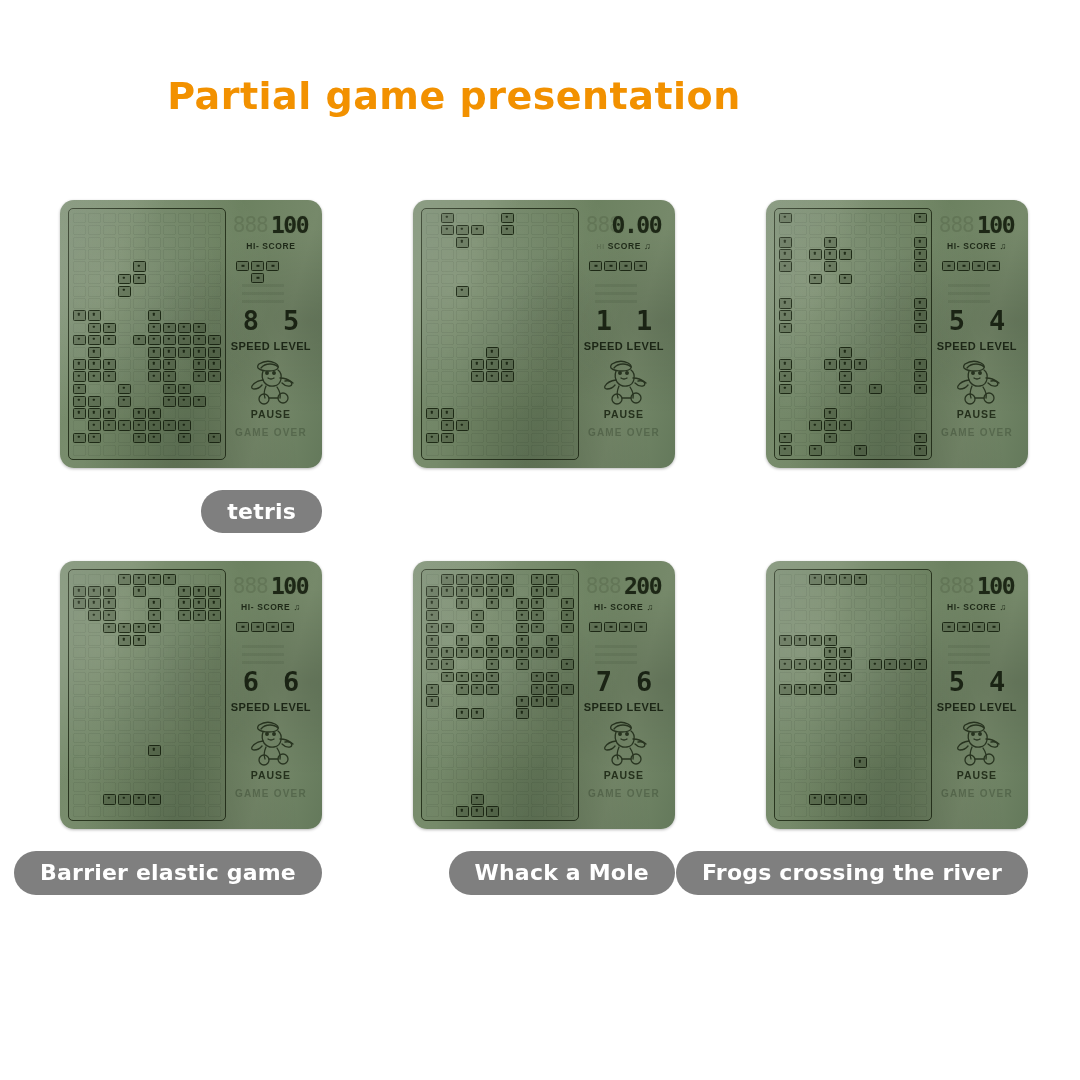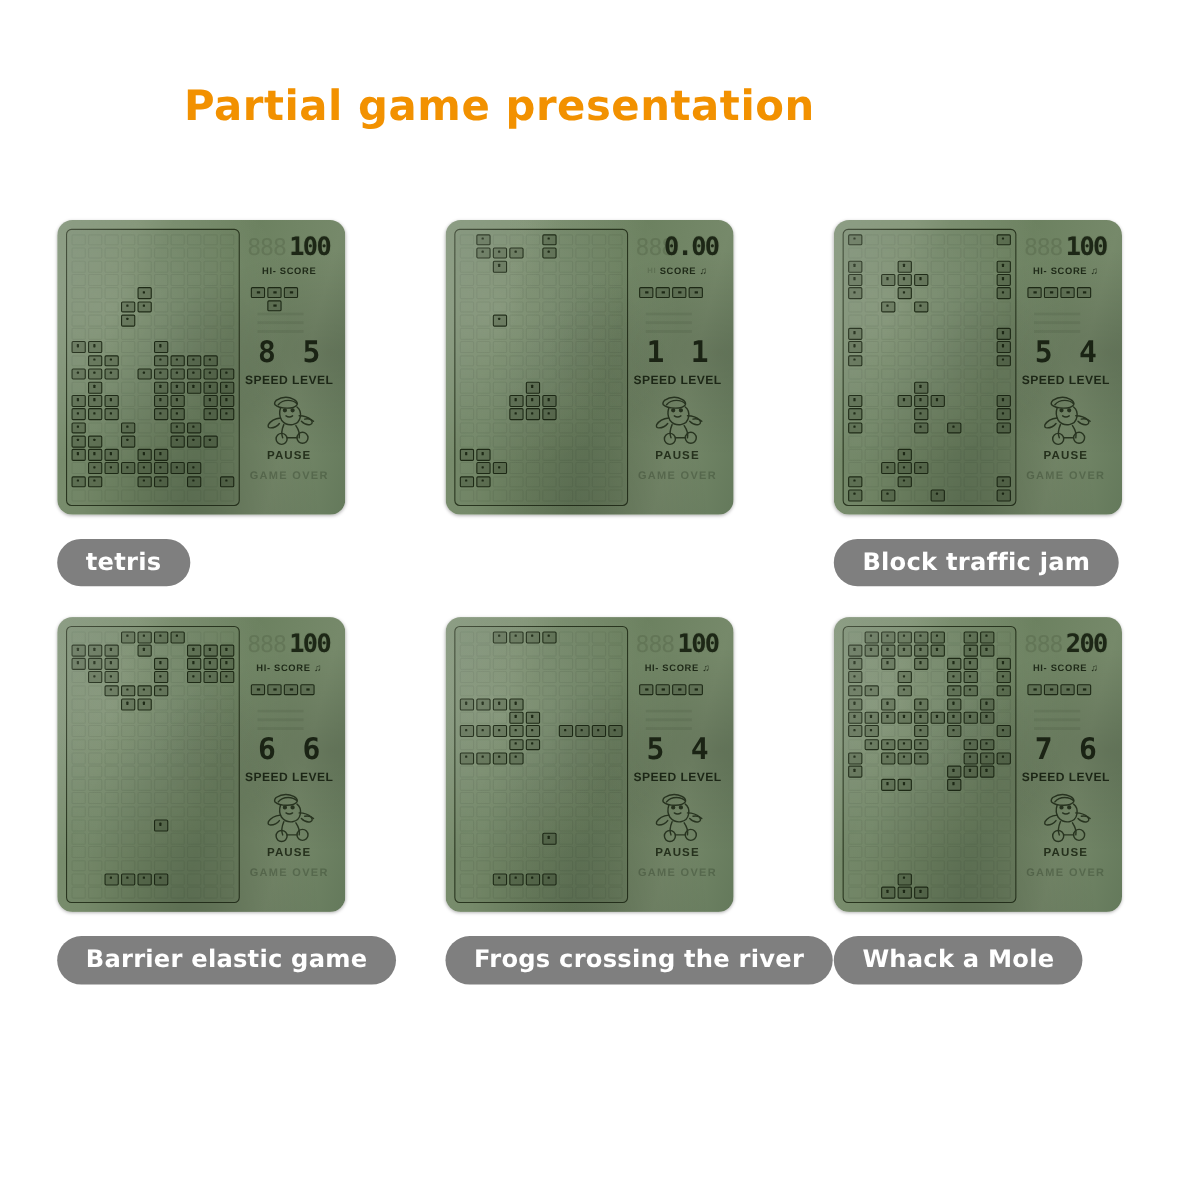--- a/index.html
+++ b/index.html
@@ -28,21 +28,21 @@
   .row{
     display:flex;
     justify-content:center;
     gap:83px;
     margin-bottom:28px;
   }
   .cell{
     width:270px;
     display:flex;
     flex-direction:column;
-    align-items:flex-start;
+    align-items:flex-end;
   }
   
   .device{
     width:262px;height:268px;
     border-radius:14px;
     position:relative;
     overflow:hidden;
     background:
       radial-gradient(ellipse at 18% 30%, rgba(255,255,255,0.13), rgba(255,255,255,0) 55%),
       linear-gradient(105deg,#6f8465 0%,#788c6c 22%,#6c8160 55%,#76896a 78%,#64795b 100%);
@@ -1004,21 +1004,20 @@
                 <circle cx="44" cy="42" r="5"></circle>
                 <path d="M30 42 h9"></path>
                 <path d="M22 12 q3 -4 9 -4 q5 0 8 3"></path>
                 <path d="M46 25 q5 -1 8 2"></path>
               </svg>
               <div class="pause">PAUSE</div>
               <div class="gameover">GAME OVER</div>
             </div>
           </div>
         </div>
-        <div class="pill">Block traffic jam</div>
       </div>
   </div>
   <div class="row">
     <div class="cell">
         <div class="device">
           <div class="lcd">
             <div class="playfield">
               <div class="pf-grid">
                 <div class="blk off"></div>
                 <div class="blk off"></div>
@@ -1271,20 +1270,277 @@
           </div>
         </div>
         <div class="pill">Barrier elastic game</div>
       </div>
     <div class="cell">
         <div class="device">
           <div class="lcd">
             <div class="playfield">
               <div class="pf-grid">
                 <div class="blk off"></div>
+                <div class="blk on"></div>
+                <div class="blk on"></div>
+                <div class="blk on"></div>
+                <div class="blk on"></div>
+                <div class="blk on"></div>
+                <div class="blk off"></div>
+                <div class="blk on"></div>
+                <div class="blk on"></div>
+                <div class="blk off"></div>
+                <div class="blk on"></div>
+                <div class="blk on"></div>
+                <div class="blk on"></div>
+                <div class="blk on"></div>
+                <div class="blk on"></div>
+                <div class="blk on"></div>
+                <div class="blk off"></div>
+                <div class="blk on"></div>
+                <div class="blk on"></div>
+                <div class="blk off"></div>
+                <div class="blk on"></div>
+                <div class="blk off"></div>
+                <div class="blk on"></div>
+                <div class="blk off"></div>
+                <div class="blk on"></div>
+                <div class="blk off"></div>
+                <div class="blk on"></div>
+                <div class="blk on"></div>
+                <div class="blk off"></div>
+                <div class="blk on"></div>
+                <div class="blk on"></div>
+                <div class="blk off"></div>
+                <div class="blk off"></div>
+                <div class="blk on"></div>
+                <div class="blk off"></div>
+                <div class="blk off"></div>
+                <div class="blk on"></div>
+                <div class="blk on"></div>
+                <div class="blk off"></div>
+                <div class="blk on"></div>
+                <div class="blk on"></div>
+                <div class="blk on"></div>
+                <div class="blk off"></div>
+                <div class="blk on"></div>
+                <div class="blk off"></div>
+                <div class="blk off"></div>
+                <div class="blk on"></div>
+                <div class="blk on"></div>
+                <div class="blk off"></div>
+                <div class="blk on"></div>
+                <div class="blk on"></div>
+                <div class="blk off"></div>
+                <div class="blk on"></div>
+                <div class="blk off"></div>
+                <div class="blk on"></div>
+                <div class="blk off"></div>
+                <div class="blk on"></div>
+                <div class="blk off"></div>
+                <div class="blk on"></div>
+                <div class="blk off"></div>
+                <div class="blk on"></div>
+                <div class="blk on"></div>
+                <div class="blk on"></div>
+                <div class="blk on"></div>
+                <div class="blk on"></div>
+                <div class="blk on"></div>
+                <div class="blk on"></div>
+                <div class="blk on"></div>
+                <div class="blk on"></div>
+                <div class="blk off"></div>
+                <div class="blk on"></div>
+                <div class="blk on"></div>
+                <div class="blk off"></div>
+                <div class="blk off"></div>
+                <div class="blk on"></div>
+                <div class="blk off"></div>
+                <div class="blk on"></div>
+                <div class="blk off"></div>
+                <div class="blk off"></div>
+                <div class="blk on"></div>
+                <div class="blk off"></div>
+                <div class="blk on"></div>
+                <div class="blk on"></div>
+                <div class="blk on"></div>
+                <div class="blk on"></div>
+                <div class="blk off"></div>
+                <div class="blk off"></div>
+                <div class="blk on"></div>
+                <div class="blk on"></div>
+                <div class="blk off"></div>
+                <div class="blk on"></div>
+                <div class="blk off"></div>
+                <div class="blk on"></div>
+                <div class="blk on"></div>
+                <div class="blk on"></div>
+                <div class="blk off"></div>
+                <div class="blk off"></div>
+                <div class="blk on"></div>
+                <div class="blk on"></div>
+                <div class="blk on"></div>
+                <div class="blk on"></div>
+                <div class="blk off"></div>
+                <div class="blk off"></div>
+                <div class="blk off"></div>
+                <div class="blk off"></div>
+                <div class="blk off"></div>
+                <div class="blk on"></div>
+                <div class="blk on"></div>
+                <div class="blk on"></div>
+                <div class="blk off"></div>
+                <div class="blk off"></div>
+                <div class="blk off"></div>
+                <div class="blk on"></div>
+                <div class="blk on"></div>
+                <div class="blk off"></div>
+                <div class="blk off"></div>
+                <div class="blk on"></div>
+                <div class="blk off"></div>
+                <div class="blk off"></div>
+                <div class="blk off"></div>
+                <div class="blk off"></div>
+                <div class="blk off"></div>
+                <div class="blk off"></div>
+                <div class="blk off"></div>
+                <div class="blk off"></div>
+                <div class="blk off"></div>
+                <div class="blk off"></div>
+                <div class="blk off"></div>
+                <div class="blk off"></div>
+                <div class="blk off"></div>
+                <div class="blk off"></div>
+                <div class="blk off"></div>
+                <div class="blk off"></div>
+                <div class="blk off"></div>
+                <div class="blk off"></div>
+                <div class="blk off"></div>
+                <div class="blk off"></div>
+                <div class="blk off"></div>
+                <div class="blk off"></div>
+                <div class="blk off"></div>
+                <div class="blk off"></div>
+                <div class="blk off"></div>
+                <div class="blk off"></div>
+                <div class="blk off"></div>
+                <div class="blk off"></div>
+                <div class="blk off"></div>
+                <div class="blk off"></div>
+                <div class="blk off"></div>
+                <div class="blk off"></div>
+                <div class="blk off"></div>
+                <div class="blk off"></div>
+                <div class="blk off"></div>
+                <div class="blk off"></div>
+                <div class="blk off"></div>
+                <div class="blk off"></div>
+                <div class="blk off"></div>
+                <div class="blk off"></div>
+                <div class="blk off"></div>
+                <div class="blk off"></div>
+                <div class="blk off"></div>
+                <div class="blk off"></div>
+                <div class="blk off"></div>
+                <div class="blk off"></div>
+                <div class="blk off"></div>
+                <div class="blk off"></div>
+                <div class="blk off"></div>
+                <div class="blk off"></div>
+                <div class="blk off"></div>
+                <div class="blk off"></div>
+                <div class="blk off"></div>
+                <div class="blk off"></div>
+                <div class="blk off"></div>
+                <div class="blk off"></div>
+                <div class="blk off"></div>
+                <div class="blk off"></div>
+                <div class="blk off"></div>
+                <div class="blk off"></div>
+                <div class="blk off"></div>
+                <div class="blk off"></div>
+                <div class="blk off"></div>
+                <div class="blk off"></div>
+                <div class="blk off"></div>
+                <div class="blk off"></div>
+                <div class="blk on"></div>
+                <div class="blk off"></div>
+                <div class="blk off"></div>
+                <div class="blk off"></div>
+                <div class="blk off"></div>
+                <div class="blk off"></div>
+                <div class="blk off"></div>
+                <div class="blk off"></div>
+                <div class="blk off"></div>
+                <div class="blk on"></div>
+                <div class="blk on"></div>
+                <div class="blk on"></div>
+                <div class="blk off"></div>
+                <div class="blk off"></div>
+                <div class="blk off"></div>
+                <div class="blk off"></div>
+                <div class="blk off"></div>
+              </div>
+            </div>
+            <div class="panel">
+              <div class="score-wrap">
+                <span class="ghost-digits">888</span>
+                <span class="score-digits">200</span>
+              </div>
+              <div class="score-label">
+                <span>HI- SCORE</span>
+                <span class="flag-glyph">♫</span>
+              </div>
+              <div class="next-wrap">
+                <div class="next-grid">
+                  <div class="nb on"></div>
+                  <div class="nb on"></div>
+                  <div class="nb on"></div>
+                  <div class="nb on"></div>
+                  <div class="nb "></div>
+                  <div class="nb "></div>
+                  <div class="nb "></div>
+                  <div class="nb "></div>
+                </div>
+                <div class="ghost-rows"></div>
+              </div>
+              <div class="level-row">
+                <span class="seg-digit"><span class="ghost8">8</span>7</span>
+                <span class="seg-digit"><span class="ghost8">8</span>6</span>
+              </div>
+              <div class="speed-level">SPEED LEVEL</div>
+              <svg class="sprite" viewBox="0 0 64 50" fill="none" stroke="#24301c" stroke-width="1.3" stroke-linecap="round" stroke-linejoin="round">
+                <path d="M20 8 q8 -5 16 -1 q4 2 3 5 q-2 3 -9 3 q-8 0 -11 -3 q-1 -2 1 -4z"></path>
+                <path d="M24 15 q-2 6 1 11 q4 5 10 4 q6 -1 7 -7 q1 -6 -3 -9"></path>
+                <circle cx="28" cy="17" r="1.3" fill="#24301c"></circle>
+                <circle cx="35" cy="17" r="1.3" fill="#24301c"></circle>
+                <path d="M29 22 q3 2 6 0"></path>
+                <path d="M24 24 q-8 1 -11 6 q-1 3 2 3 q5 0 8 -4"></path>
+                <path d="M41 22 q7 0 11 4 q2 3 -1 4 q-4 1 -8 -3"></path>
+                <path d="M27 30 q-3 7 -1 12"></path>
+                <path d="M38 31 q4 6 3 11"></path>
+                <circle cx="25" cy="43" r="5"></circle>
+                <circle cx="44" cy="42" r="5"></circle>
+                <path d="M30 42 h9"></path>
+                <path d="M22 12 q3 -4 9 -4 q5 0 8 3"></path>
+                <path d="M46 25 q5 -1 8 2"></path>
+              </svg>
+              <div class="pause">PAUSE</div>
+              <div class="gameover">GAME OVER</div>
+            </div>
+          </div>
+        </div>
+        <div class="pill">Whack a Mole</div>
+      </div>
+    <div class="cell">
+        <div class="device">
+          <div class="lcd">
+            <div class="playfield">
+              <div class="pf-grid">
+                <div class="blk off"></div>
                 <div class="blk off"></div>
                 <div class="blk on"></div>
                 <div class="blk on"></div>
                 <div class="blk on"></div>
                 <div class="blk on"></div>
                 <div class="blk off"></div>
                 <div class="blk off"></div>
                 <div class="blk off"></div>
                 <div class="blk off"></div>
                 <div class="blk off"></div>
@@ -1522,271 +1778,14 @@
                 <path d="M22 12 q3 -4 9 -4 q5 0 8 3"></path>
                 <path d="M46 25 q5 -1 8 2"></path>
               </svg>
               <div class="pause">PAUSE</div>
               <div class="gameover">GAME OVER</div>
             </div>
           </div>
         </div>
         <div class="pill">Frogs crossing the river</div>
       </div>
-    <div class="cell">
-        <div class="device">
-          <div class="lcd">
-            <div class="playfield">
-              <div class="pf-grid">
-                <div class="blk off"></div>
-                <div class="blk on"></div>
-                <div class="blk on"></div>
-                <div class="blk on"></div>
-                <div class="blk on"></div>
-                <div class="blk on"></div>
-                <div class="blk off"></div>
-                <div class="blk on"></div>
-                <div class="blk on"></div>
-                <div class="blk off"></div>
-                <div class="blk on"></div>
-                <div class="blk on"></div>
-                <div class="blk on"></div>
-                <div class="blk on"></div>
-                <div class="blk on"></div>
-                <div class="blk on"></div>
-                <div class="blk off"></div>
-                <div class="blk on"></div>
-                <div class="blk on"></div>
-                <div class="blk off"></div>
-                <div class="blk on"></div>
-                <div class="blk off"></div>
-                <div class="blk on"></div>
-                <div class="blk off"></div>
-                <div class="blk on"></div>
-                <div class="blk off"></div>
-                <div class="blk on"></div>
-                <div class="blk on"></div>
-                <div class="blk off"></div>
-                <div class="blk on"></div>
-                <div class="blk on"></div>
-                <div class="blk off"></div>
-                <div class="blk off"></div>
-                <div class="blk on"></div>
-                <div class="blk off"></div>
-                <div class="blk off"></div>
-                <div class="blk on"></div>
-                <div class="blk on"></div>
-                <div class="blk off"></div>
-                <div class="blk on"></div>
-                <div class="blk on"></div>
-                <div class="blk on"></div>
-                <div class="blk off"></div>
-                <div class="blk on"></div>
-                <div class="blk off"></div>
-                <div class="blk off"></div>
-                <div class="blk on"></div>
-                <div class="blk on"></div>
-                <div class="blk off"></div>
-                <div class="blk on"></div>
-                <div class="blk on"></div>
-                <div class="blk off"></div>
-                <div class="blk on"></div>
-                <div class="blk off"></div>
-                <div class="blk on"></div>
-                <div class="blk off"></div>
-                <div class="blk on"></div>
-                <div class="blk off"></div>
-                <div class="blk on"></div>
-                <div class="blk off"></div>
-                <div class="blk on"></div>
-                <div class="blk on"></div>
-                <div class="blk on"></div>
-                <div class="blk on"></div>
-                <div class="blk on"></div>
-                <div class="blk on"></div>
-                <div class="blk on"></div>
-                <div class="blk on"></div>
-                <div class="blk on"></div>
-                <div class="blk off"></div>
-                <div class="blk on"></div>
-                <div class="blk on"></div>
-                <div class="blk off"></div>
-                <div class="blk off"></div>
-                <div class="blk on"></div>
-                <div class="blk off"></div>
-                <div class="blk on"></div>
-                <div class="blk off"></div>
-                <div class="blk off"></div>
-                <div class="blk on"></div>
-                <div class="blk off"></div>
-                <div class="blk on"></div>
-                <div class="blk on"></div>
-                <div class="blk on"></div>
-                <div class="blk on"></div>
-                <div class="blk off"></div>
-                <div class="blk off"></div>
-                <div class="blk on"></div>
-                <div class="blk on"></div>
-                <div class="blk off"></div>
-                <div class="blk on"></div>
-                <div class="blk off"></div>
-                <div class="blk on"></div>
-                <div class="blk on"></div>
-                <div class="blk on"></div>
-                <div class="blk off"></div>
-                <div class="blk off"></div>
-                <div class="blk on"></div>
-                <div class="blk on"></div>
-                <div class="blk on"></div>
-                <div class="blk on"></div>
-                <div class="blk off"></div>
-                <div class="blk off"></div>
-                <div class="blk off"></div>
-                <div class="blk off"></div>
-                <div class="blk off"></div>
-                <div class="blk on"></div>
-                <div class="blk on"></div>
-                <div class="blk on"></div>
-                <div class="blk off"></div>
-                <div class="blk off"></div>
-                <div class="blk off"></div>
-                <div class="blk on"></div>
-                <div class="blk on"></div>
-                <div class="blk off"></div>
-                <div class="blk off"></div>
-                <div class="blk on"></div>
-                <div class="blk off"></div>
-                <div class="blk off"></div>
-                <div class="blk off"></div>
-                <div class="blk off"></div>
-                <div class="blk off"></div>
-                <div class="blk off"></div>
-                <div class="blk off"></div>
-                <div class="blk off"></div>
-                <div class="blk off"></div>
-                <div class="blk off"></div>
-                <div class="blk off"></div>
-                <div class="blk off"></div>
-                <div class="blk off"></div>
-                <div class="blk off"></div>
-                <div class="blk off"></div>
-                <div class="blk off"></div>
-                <div class="blk off"></div>
-                <div class="blk off"></div>
-                <div class="blk off"></div>
-                <div class="blk off"></div>
-                <div class="blk off"></div>
-                <div class="blk off"></div>
-                <div class="blk off"></div>
-                <div class="blk off"></div>
-                <div class="blk off"></div>
-                <div class="blk off"></div>
-                <div class="blk off"></div>
-                <div class="blk off"></div>
-                <div class="blk off"></div>
-                <div class="blk off"></div>
-                <div class="blk off"></div>
-                <div class="blk off"></div>
-                <div class="blk off"></div>
-                <div class="blk off"></div>
-                <div class="blk off"></div>
-                <div class="blk off"></div>
-                <div class="blk off"></div>
-                <div class="blk off"></div>
-                <div class="blk off"></div>
-                <div class="blk off"></div>
-                <div class="blk off"></div>
-                <div class="blk off"></div>
-                <div class="blk off"></div>
-                <div class="blk off"></div>
-                <div class="blk off"></div>
-                <div class="blk off"></div>
-                <div class="blk off"></div>
-                <div class="blk off"></div>
-                <div class="blk off"></div>
-                <div class="blk off"></div>
-                <div class="blk off"></div>
-                <div class="blk off"></div>
-                <div class="blk off"></div>
-                <div class="blk off"></div>
-                <div class="blk off"></div>
-                <div class="blk off"></div>
-                <div class="blk off"></div>
-                <div class="blk off"></div>
-                <div class="blk off"></div>
-                <div class="blk off"></div>
-                <div class="blk off"></div>
-                <div class="blk off"></div>
-                <div class="blk off"></div>
-                <div class="blk off"></div>
-                <div class="blk off"></div>
-                <div class="blk off"></div>
-                <div class="blk on"></div>
-                <div class="blk off"></div>
-                <div class="blk off"></div>
-                <div class="blk off"></div>
-                <div class="blk off"></div>
-                <div class="blk off"></div>
-                <div class="blk off"></div>
-                <div class="blk off"></div>
-                <div class="blk off"></div>
-                <div class="blk on"></div>
-                <div class="blk on"></div>
-                <div class="blk on"></div>
-                <div class="blk off"></div>
-                <div class="blk off"></div>
-                <div class="blk off"></div>
-                <div class="blk off"></div>
-                <div class="blk off"></div>
-              </div>
-            </div>
-            <div class="panel">
-              <div class="score-wrap">
-                <span class="ghost-digits">888</span>
-                <span class="score-digits">200</span>
-              </div>
-              <div class="score-label">
-                <span>HI- SCORE</span>
-                <span class="flag-glyph">♫</span>
-              </div>
-              <div class="next-wrap">
-                <div class="next-grid">
-                  <div class="nb on"></div>
-                  <div class="nb on"></div>
-                  <div class="nb on"></div>
-                  <div class="nb on"></div>
-                  <div class="nb "></div>
-                  <div class="nb "></div>
-                  <div class="nb "></div>
-                  <div class="nb "></div>
-                </div>
-                <div class="ghost-rows"></div>
-              </div>
-              <div class="level-row">
-                <span class="seg-digit"><span class="ghost8">8</span>7</span>
-                <span class="seg-digit"><span class="ghost8">8</span>6</span>
-              </div>
-              <div class="speed-level">SPEED LEVEL</div>
-              <svg class="sprite" viewBox="0 0 64 50" fill="none" stroke="#24301c" stroke-width="1.3" stroke-linecap="round" stroke-linejoin="round">
-                <path d="M20 8 q8 -5 16 -1 q4 2 3 5 q-2 3 -9 3 q-8 0 -11 -3 q-1 -2 1 -4z"></path>
-                <path d="M24 15 q-2 6 1 11 q4 5 10 4 q6 -1 7 -7 q1 -6 -3 -9"></path>
-                <circle cx="28" cy="17" r="1.3" fill="#24301c"></circle>
-                <circle cx="35" cy="17" r="1.3" fill="#24301c"></circle>
-                <path d="M29 22 q3 2 6 0"></path>
-                <path d="M24 24 q-8 1 -11 6 q-1 3 2 3 q5 0 8 -4"></path>
-                <path d="M41 22 q7 0 11 4 q2 3 -1 4 q-4 1 -8 -3"></path>
-                <path d="M27 30 q-3 7 -1 12"></path>
-                <path d="M38 31 q4 6 3 11"></path>
-                <circle cx="25" cy="43" r="5"></circle>
-                <circle cx="44" cy="42" r="5"></circle>
-                <path d="M30 42 h9"></path>
-                <path d="M22 12 q3 -4 9 -4 q5 0 8 3"></path>
-                <path d="M46 25 q5 -1 8 2"></path>
-              </svg>
-              <div class="pause">PAUSE</div>
-              <div class="gameover">GAME OVER</div>
-            </div>
-          </div>
-        </div>
-        <div class="pill">Whack a Mole</div>
-      </div>
   </div>
 </div>
 
 </body></html>

